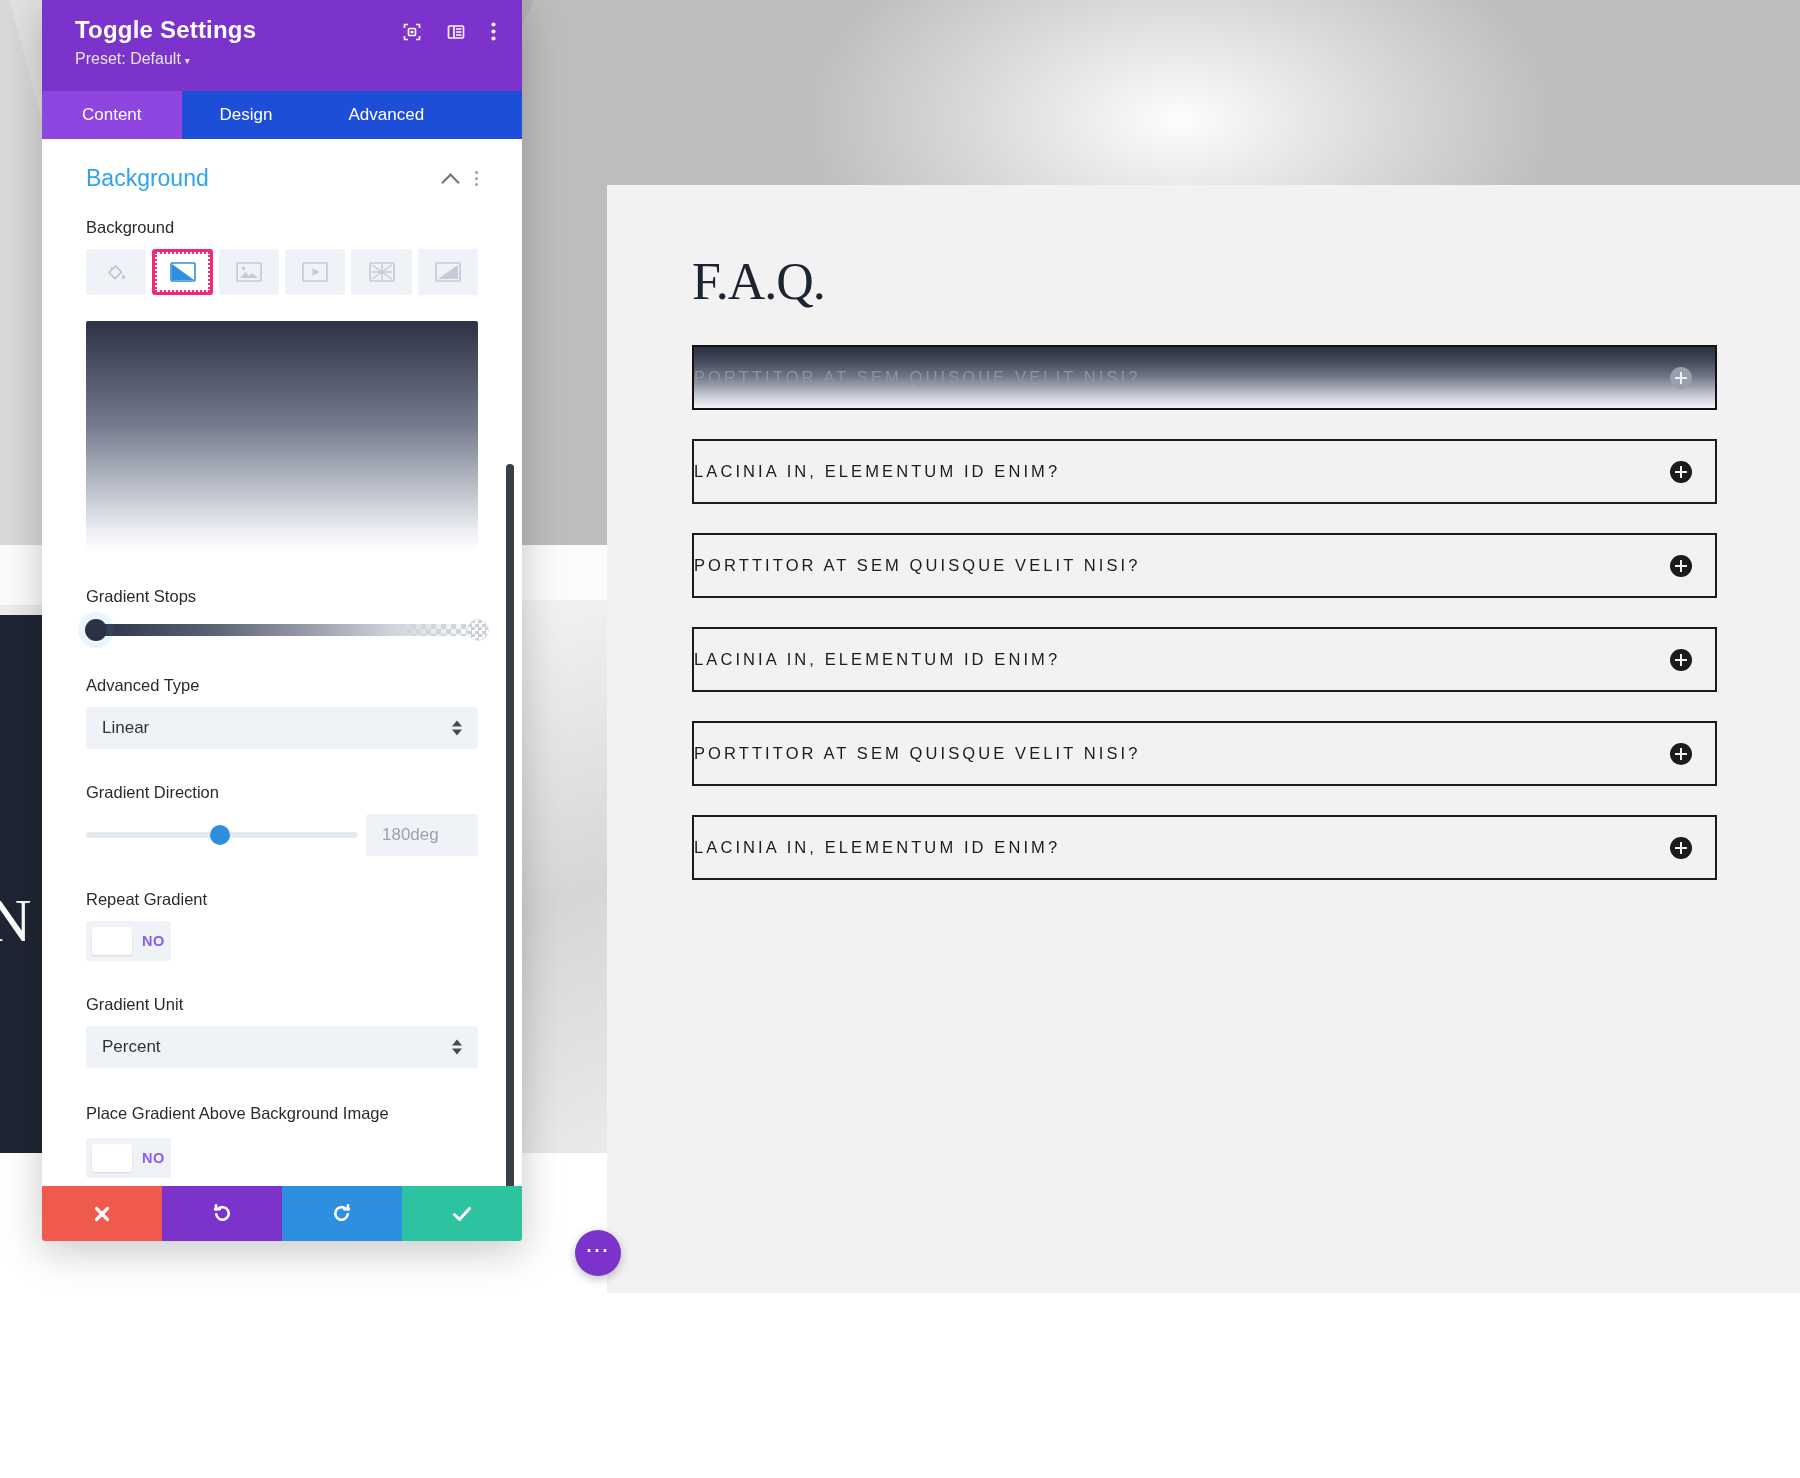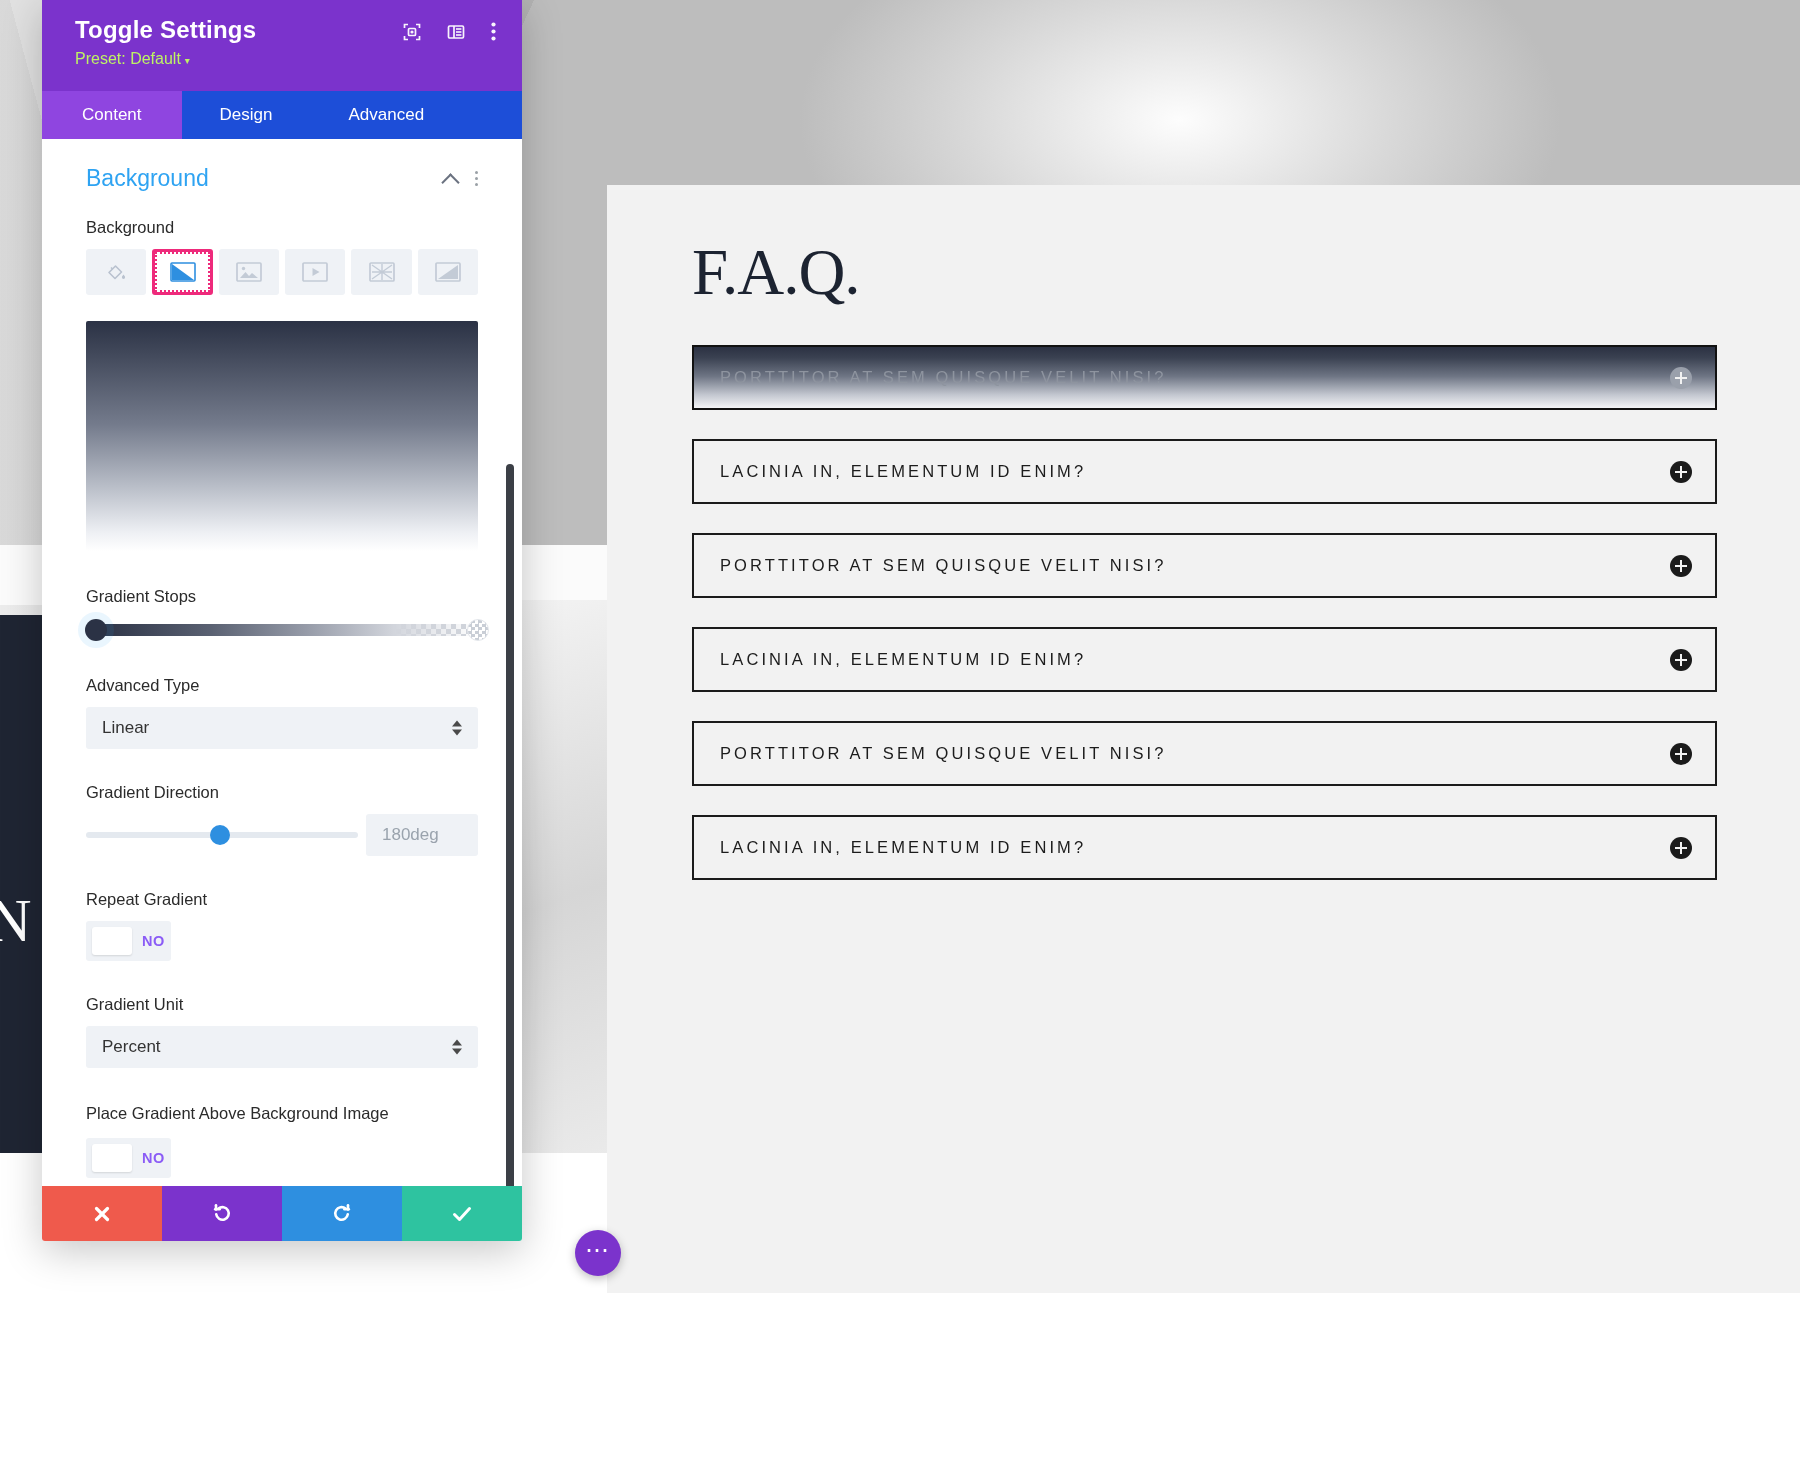--- a/index.html
+++ b/index.html
@@ -61,36 +61,36 @@
   .page-bottom-white{
     position:absolute; left:0; top:1153px; width:1800px; height:325px; background:#ffffff;
   }
 
   
   .faq-card{
     position:absolute; left:607px; top:185px; width:1193px; height:1108px;
     background:#f2f2f2;
   }
   .faq-title{
-    position:absolute; left:85px; top:55px;
+    position:absolute; left:85px; top:71px;
     font-family:"Liberation Serif", serif;
-    font-size:65px; color:#1c2331; letter-spacing:-1px; line-height:1;
+    font-size:52px; color:#1c2331; letter-spacing:-1px; line-height:1;
   }
   .faq-list{ position:absolute; left:85px; top:160px; width:1025px; }
   .faq-row{
     position:relative; height:65px; margin-bottom:29px;
     border:2px solid #1b1b1b; background:#f2f2f2;
     display:flex; align-items:center;
   }
   .faq-row.active{
     border-color:#121212;
     background:linear-gradient(180deg,#2b3142 0%, #3b4252 18%, #6e7584 48%, #c2c6cf 78%, #f4f5f7 100%);
   }
   .faq-row-label{
-    font-size:16.5px; letter-spacing:3.1px; color:#1c1c1c; padding-left:26px;
+    font-size:16.5px; letter-spacing:3.1px; color:#1c1c1c; 
     font-family:"Liberation Sans", sans-serif;
   }
   .faq-row.active .faq-row-label{ color:#8e949f; }
   .faq-plus{
     position:absolute; right:23px; top:50%; transform:translateY(-50%);
     width:22px; height:22px; border-radius:50%;
     background:#1b1b1b; display:flex; align-items:center; justify-content:center;
   }
   .faq-row.active .faq-plus{ background:#9aa0ab; }
   .faq-plus:before, .faq-plus:after{
@@ -114,21 +114,21 @@
     background:#ffffff;
     box-shadow:0 10px 40px rgba(0,0,0,0.22);
     display:flex; flex-direction:column;
     border-radius:0 0 3px 3px;
     overflow:hidden;
   }
   .modal-header{
     background:#7b33cc; padding:16px 22px 0 33px; height:91px; position:relative;
   }
   .modal-title{ color:#fff; font-size:24px; font-weight:bold; letter-spacing:.2px;}
-  .modal-preset{ color:#bef264; font-size:16px; margin-top:6px; }
+  .modal-preset{ color:#e5e5e5; font-size:16px; margin-top:6px; }
   .modal-preset .caret{ font-size:10px; margin-left:4px; }
   .hdr-icons{ position:absolute; right:26px; top:22px; display:flex; gap:26px; align-items:center; }
   .hdr-icon{ color:#fff; opacity:.95; display:flex; align-items:center; }
 
   .tabs{ display:flex; background:#1d4ed8; height:48px; }
   .tab{
     flex:0 0 auto; padding:0 38px; height:48px; line-height:48px;
     color:#ffffff; font-size:17px; text-align:center;
   }
   .tab:first-child{ padding-left:40px; padding-right:40px; }

